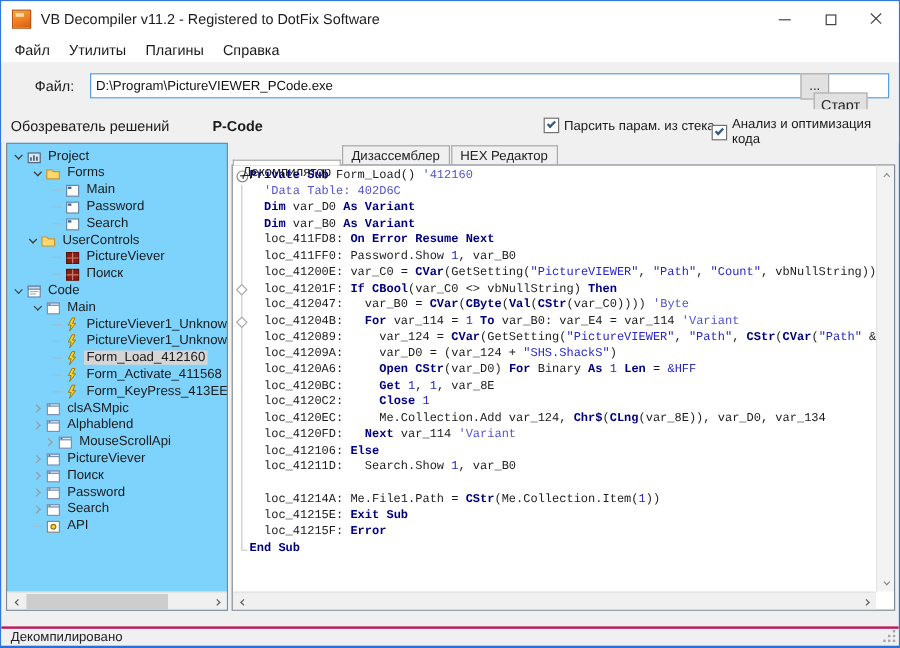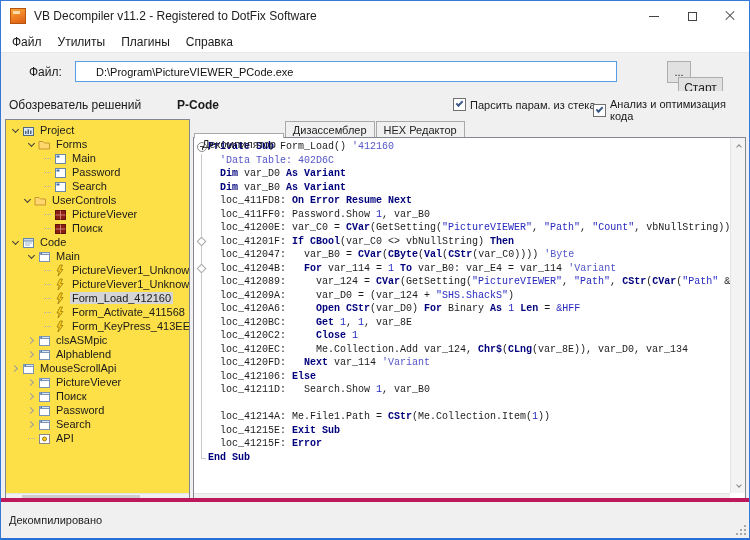--- a/index.html
+++ b/index.html
@@ -21,37 +21,37 @@
   .glyph-close{position:relative;width:10px;height:10px;}
   .glyph-close::before,.glyph-close::after{content:"";position:absolute;left:-1px;top:4px;width:12px;height:1px;background:#444;}
   .glyph-close::before{transform:rotate(45deg);}
   .glyph-close::after{transform:rotate(-45deg);}
   
   .menubar{display:flex;align-items:center;height:22px;background:#ffffff;padding-left:3px;border-bottom:1px solid #e9e9e9;}
   .menu-item{font-size:12px;padding:2px 8px;}
   
   .toolbar{position:relative;height:38px;background:#f0f0f0;}
   .file-label{position:absolute;left:28px;top:12px;font-size:12px;}
-  .file-input{position:absolute;left:74px;top:8px;width:542px;height:21px;border:1px solid #569de5;
-    background:#fff;font-family:"Liberation Sans",sans-serif;font-size:11px;padding:0 20px;color:#111;outline:none;}
+  .file-input{position:absolute;left:74px;top:8px;width:666px;height:21px;border:1px solid #569de5;
+    background:#fff;font-family:"Liberation Sans",sans-serif;font-size:11px;padding:0 4px;color:#111;outline:none;}
   .btn{position:absolute;top:8px;height:22px;background:#e1e1e1;border:1px solid #adadad;
     font-family:"Liberation Sans",sans-serif;font-size:12px;color:#222;text-align:center;line-height:20px;}
   .browse-btn{left:666px;width:24px;font-size:11px;}
   .start-btn{left:677px;width:45px;margin-top:16px;}
   
   .headerrow{position:relative;height:28px;background:#f0f0f0;}
   .sol-exp{position:absolute;left:8px;top:7px;font-size:12px;}
   .pcode{position:absolute;left:176px;top:7px;font-size:12px;font-weight:bold;}
   .chk{position:absolute;top:7px;display:flex;align-items:center;font-size:11px;}
   .chk-box{width:13px;height:13px;background:#fff;border:1px solid #707070;position:relative;margin-right:4px;flex:none;}
   .chk-mark{position:absolute;left:2px;top:2px;width:7px;height:4px;border-left:2px solid #3c5a85;border-bottom:2px solid #3c5a85;transform:rotate(-45deg);}
   .chk1{left:452px;}
   .chk2{left:592px;}
   
-  .tree-panel{position:absolute;left:4px;top:118px;width:185px;bottom:29px;background:#fde047;border:1px solid #828790;}
+  .tree-panel{position:absolute;left:4px;top:118px;width:185px;bottom:29px;background:#7dd3fc;border:1px solid #828790;}
   .tree-scroll{position:absolute;left:0;right:0;top:1px;bottom:16px;overflow:hidden;padding-top:2px;}
   .tree-row{display:flex;align-items:center;height:14px;font-size:11px;white-space:nowrap;cursor:default;}
   .exp-slot{width:11px;height:11px;flex:none;display:flex;align-items:center;justify-content:center;}
   .chev-open{width:5px;height:5px;border-right:1px solid #3c3c3c;border-bottom:1px solid #3c3c3c;transform:rotate(45deg);margin-top:-2px;}
   .chev-closed{width:5px;height:5px;border-right:1px solid #9a9a9a;border-bottom:1px solid #9a9a9a;transform:rotate(-45deg);margin-left:-2px;}
   .tree-dash{width:7px;height:1px;border-top:1px dotted #b0b0b0;}
   .tree-icon{width:13px;height:13px;flex:none;margin:0 3px 0 1px;}
   .tree-label{padding:0 2px;color:#1a1a1a;}
   .tree-row.selected .tree-label{background:#d5d5d5;}
   
@@ -84,21 +84,21 @@
   .f-minus::before{content:"";position:absolute;left:2px;top:2px;width:8px;height:8px;border:1px solid #8a8a8a;background:#fff;border-radius:50%;}
   .f-minus::after{content:"";position:absolute;left:5px;top:6px;width:4px;height:1px;background:#444;}
   .f-diamond::after{content:"";position:absolute;left:3px;top:3px;width:5px;height:5px;border:1px solid #a8a8a8;background:#fff;transform:rotate(45deg);}
   .f-end::before{content:"";position:absolute;left:6px;top:0;height:7px;width:1px;background:#c9c9c9;}
   .f-end::after{content:"";position:absolute;left:6px;top:7px;width:5px;height:1px;background:#c9c9c9;}
   .vscroll{position:absolute;right:0;top:0;bottom:15px;width:15px;background:#f3f3f3;border-left:1px solid #e4e4e4;}
   .vsb-btn{position:absolute;left:0;width:15px;height:15px;display:flex;align-items:center;justify-content:center;}
   .vsb-top{top:0;}.vsb-bottom{bottom:0;}
   .code-hscroll{right:15px;}
   
-  .statusbar{position:absolute;left:0;right:0;bottom:0;height:40px;background:#f0f0f0;border-top:4px solid #be185d;
+  .statusbar{position:absolute;left:0;right:0;bottom:0;height:16px;background:#f0f0f0;border-top:2px solid #be185d;
     display:flex;align-items:center;padding-left:8px;font-size:11px;color:#222;}
   .grip{position:absolute;right:3px;bottom:3px;width:10px;height:10px;}
   .grip::before{content:"";position:absolute;width:2px;height:2px;background:#a8a8a8;left:8px;top:8px;
     box-shadow:-4px 0 #a8a8a8,-8px 0 #a8a8a8,0 -4px #a8a8a8,-4px -4px #a8a8a8,0 -8px #a8a8a8;}
 </style>
 </head>
 <body>
 
 <div class="window">
 
@@ -316,21 +316,21 @@
           <div class="exp-slot">
             <div class="chev-closed"></div>
           </div>
           <svg class="tree-icon" viewBox="0 0 13 13">
             <rect x="1.5" y="2.5" width="10" height="9" fill="#ffffff" stroke="#7b93b5"></rect>
             <rect x="1.5" y="2.5" width="10" height="2" fill="#dbe6f4" stroke="#7b93b5"></rect>
             <rect x="2.5" y="3" width="1.5" height="1" fill="#3b6cb0"></rect>
           </svg>
           <span class="tree-label">Alphablend</span>
         </div>
-        <div class="tree-row" style="padding-left: 4px;">
+        <div class="tree-row" style="padding-left: 30px;">
           <div class="exp-slot">
             <div class="chev-closed"></div>
           </div>
           <svg class="tree-icon" viewBox="0 0 13 13">
             <rect x="1.5" y="2.5" width="10" height="9" fill="#ffffff" stroke="#7b93b5"></rect>
             <rect x="1.5" y="2.5" width="10" height="2" fill="#dbe6f4" stroke="#7b93b5"></rect>
             <rect x="2.5" y="3" width="1.5" height="1" fill="#3b6cb0"></rect>
           </svg>
           <span class="tree-label">MouseScrollApi</span>
         </div>

